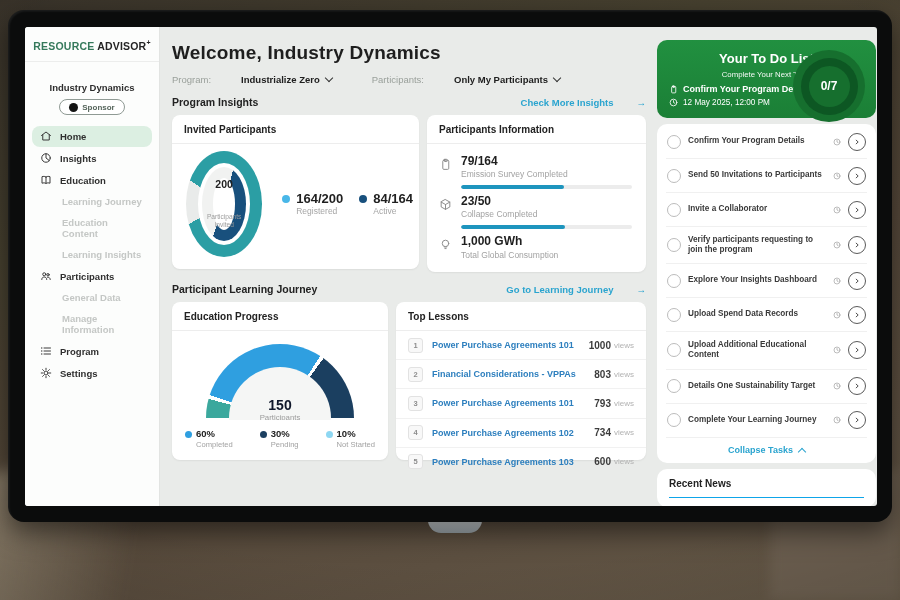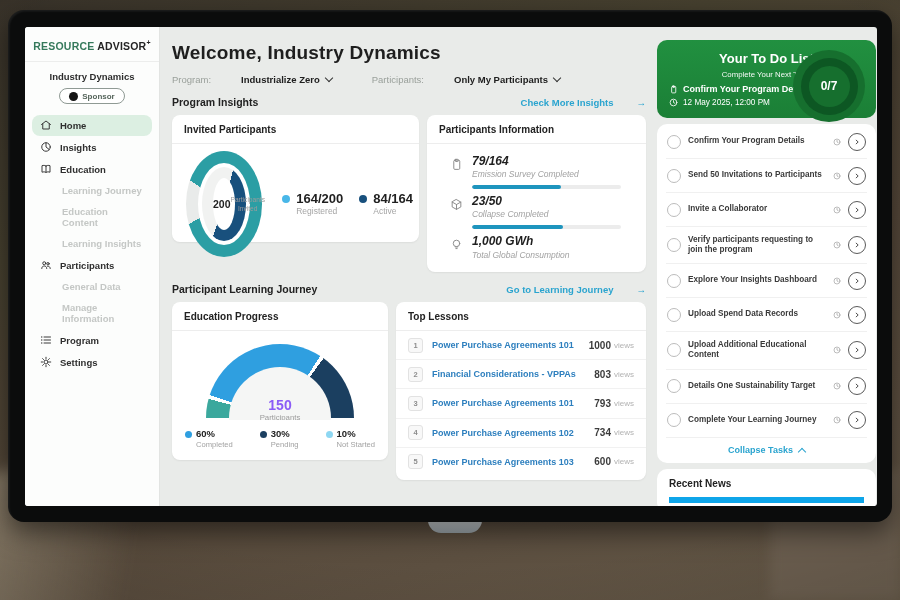--- a/index.html
+++ b/index.html
@@ -17,21 +17,21 @@
     border-radius:16px;padding:17px 15px 16px 17px;box-sizing:border-box;
     box-shadow:0 10px 26px rgba(0,0,0,.5),inset 1.5px 1.5px 2px rgba(255,255,255,.07);}
   .screen{width:100%;height:100%;background:#e9ebe9;border-radius:3px;overflow:hidden;display:flex;}
 
   svg{fill:none;stroke-width:2;stroke-linecap:round;stroke-linejoin:round;}
 
   
   .sidebar{width:134px;min-width:134px;background:#fcfdfc;border-right:1px solid #e2e4e2;}
   .logo{padding:12px 4px 9px;text-align:center;font-size:10.5px;font-weight:800;letter-spacing:.2px;border-bottom:1px solid #ecedec;}
   .logo .p1{color:#35795b;} .logo .p2{color:#242424;} .logo sup{font-size:7px;color:#242424;}
-  .org{margin-top:9px;text-align:center;font-size:9.5px;font-weight:700;color:#2d2d2d;}
+  .org{margin-top:20px;text-align:center;font-size:9.5px;font-weight:700;color:#2d2d2d;}
   .sponsor-wrap{text-align:center;margin:5px 0 7px;}
   .sponsor{display:inline-flex;align-items:center;gap:4px;border:1px solid #8f9a94;border-radius:999px;
     padding:2.5px 9px;font-size:8px;color:#56655c;font-weight:700;background:#fff;cursor:pointer;}
   .sponsor .dot{width:9px;height:9px;border-radius:50%;background:#141414;}
   .nav{padding:2px 0;}
   .nav-item{display:flex;align-items:center;gap:8px;margin:1px 7px;padding:4.5px 8px;border-radius:8px;
     font-size:9.5px;font-weight:700;color:#2f2f2f;cursor:pointer;}
   .nav-item.active{background:#dcefe2;}
   .nav-item.sub{padding-left:30px;color:#c4c7c5;font-weight:600;}
   .nav-item .ni{width:12px;height:12px;display:inline-flex;}
@@ -46,59 +46,59 @@
   .filter .val{font-weight:800;color:#202020;padding-left:24px;}
   .chev{width:5px;height:5px;border-right:1.6px solid #333;border-bottom:1.6px solid #333;
     transform:rotate(45deg);margin-top:-3px;display:inline-block;}
   .sec-row{display:flex;justify-content:space-between;align-items:center;margin-top:11px;margin-bottom:7px;}
   .sec-title{font-size:10.5px;font-weight:800;color:#222;}
   .sec-link{display:flex;gap:23px;align-items:center;font-size:9.5px;font-weight:700;color:#2aa4cf;cursor:pointer;}
   .cards{display:flex;gap:8px;}
   .card{background:#fff;border-radius:8px;box-shadow:0 1px 2px rgba(0,0,0,.06);box-sizing:border-box;}
   .card-h{padding:9px 12px 8px;font-size:10px;font-weight:800;color:#222;border-bottom:1px solid #ededed;}
 
-  .card.invited{width:247px;height:127px;}
+  .card.invited{width:247px;height:154px;}
   .invited-body{display:flex;align-items:center;padding:7px 6px 0 14px;gap:20px;}
   .donut{position:relative;width:106px;height:106px;border-radius:50%;}
   .d-g1{position:absolute;inset:12px;background:#fff;border-radius:50%;}
   .d-inner{position:absolute;inset:16px;border-radius:50%;}
-  .d-hole{position:absolute;inset:27px;background:#fff;border-radius:50%;display:flex;flex-direction:row;
+  .d-hole{position:absolute;inset:27px;background:#fff;border-radius:50%;display:flex;flex-direction:column;
     align-items:center;justify-content:space-between;text-align:center;}
   .d-val{font-size:10.5px;font-weight:800;color:#222;}
   .d-lab{font-size:6.6px;color:#9c9c9c;line-height:1.3;width:42px;margin-top:1px;}
   .legend-v{display:flex;flex-direction:row;gap:16px;}
   .lg-entry{display:flex;gap:6px;align-items:flex-start;}
   .lg-dot{width:8px;height:8px;border-radius:50%;margin-top:3px;}
   .lg-val{font-size:13px;font-weight:800;color:#1f1f1f;line-height:1.05;}
   .lg-sub{font-size:8.5px;color:#a5a5a5;margin-top:1px;}
 
   .card.info{flex:1;height:157px;}
-  .info-body{padding:5px 23px 0;font-style:italic;}
+  .info-body{padding:5px 12px 0;}
   .info-row{display:flex;gap:9px;margin-top:6px;}
   .info-ic{width:13px;min-width:13px;margin-top:2px;}
   .info-ic svg{width:13px;height:13px;stroke:#8b8b8b;stroke-width:1.8;}
   .info-val{font-size:12px;font-weight:800;color:#1f1f1f;line-height:1.1;}
   .info-lab{font-size:8.5px;color:#a2a2a2;margin-top:1px;}
   .bar{height:4px;background:#ececec;border-radius:2px;margin:6px 2px 1px 22px;overflow:hidden;}
   .bar-fill{height:100%;background:#1e95be;border-radius:2px;}
 
   .card.edu{width:216px;height:158px;}
   .gauge-wrap{position:relative;width:148px;height:76px;margin:13px auto 0;overflow:hidden;}
   .gauge-arc{position:absolute;left:0;top:0;width:148px;height:148px;border-radius:50%;}
   .gauge-hole{position:absolute;left:23px;top:23px;width:102px;height:102px;border-radius:50%;background:#f5f6f5;}
   .gauge-center{position:absolute;left:0;right:0;bottom:-2px;text-align:center;}
-  .gauge-val{font-size:14px;font-weight:800;color:#8b5cf6;}
+  .gauge-val{font-size:14px;font-weight:800;color:#0f172a;}
   .gauge-lab{font-size:7.8px;color:#9c9c9c;}
   .edu-legend{display:flex;justify-content:space-between;padding:9px 13px 0;}
   .edu-entry{display:flex;gap:4px;}
   .edu-dot{width:7px;height:7px;border-radius:50%;margin-top:2px;}
   .edu-pct{font-size:9.5px;font-weight:800;color:#222;line-height:1.1;}
   .edu-sub{font-size:7.6px;color:#a2a2a2;margin-top:1px;}
 
-  .card.lessons{flex:1;height:178px;}
+  .card.lessons{flex:1;height:158px;}
   .lesson{display:flex;align-items:center;padding:6.6px 12px;border-bottom:1px solid #f1f1f1;cursor:pointer;}
   .lesson:last-child{border-bottom:none;}
   .rank{width:13px;height:13px;min-width:13px;border:1px solid #e2e2e2;background:#f8f8f8;border-radius:3px;
     font-size:7.5px;color:#8c8c8c;display:flex;align-items:center;justify-content:center;font-weight:700;}
   .lesson-title{margin-left:9px;font-size:9px;font-weight:700;color:#2d7fbe;flex:1;}
   .views-num{font-size:10px;font-weight:800;color:#3c3c3c;}
   .views-suffix{font-size:8px;color:#b2b2b2;margin-left:3px;}
 
   
   .rightcol{width:219px;min-width:219px;display:flex;flex-direction:column;gap:6px;padding:13px 0 0;margin-right:1px;}
@@ -122,21 +122,21 @@
   .task-clock{width:8px;min-width:8px;display:inline-flex;}
   .task-clock svg{width:8px;height:8px;stroke:#9c9c9c;}
   .task-go{width:16px;height:16px;min-width:16px;border:1.5px solid #5a5a5a;border-radius:50%;
     display:flex;align-items:center;justify-content:center;}
   .task-go svg{width:8px;height:8px;stroke:#333;stroke-width:2.6;}
   .collapse{display:flex;justify-content:center;align-items:flex-end;gap:6px;padding:7px 0 8px;
     color:#2aa4cf;font-size:9px;font-weight:800;cursor:pointer;}
   .chev-up{width:5px;height:5px;border-right:1.8px solid #2aa4cf;border-bottom:1.8px solid #2aa4cf;
     transform:rotate(-135deg);margin-top:3px;display:inline-block;}
   .news-card{background:#fff;border-radius:10px;padding:9px 12px;flex:1;}
-  .news-title{font-size:10px;font-weight:800;color:#222;padding-bottom:8px;border-bottom:6px solid #0ea5e9;}
+  .news-title{font-size:10px;font-weight:800;color:#222;padding-bottom:8px;border-bottom:1px solid #0ea5e9;}
 </style>
 </head>
 <body>
 
 <div class="bg"></div>
 <div class="bg-streak"></div>
 <div class="bg-right"></div>
 <div class="stand"></div>
 <div class="bg-vignette"></div>
 

